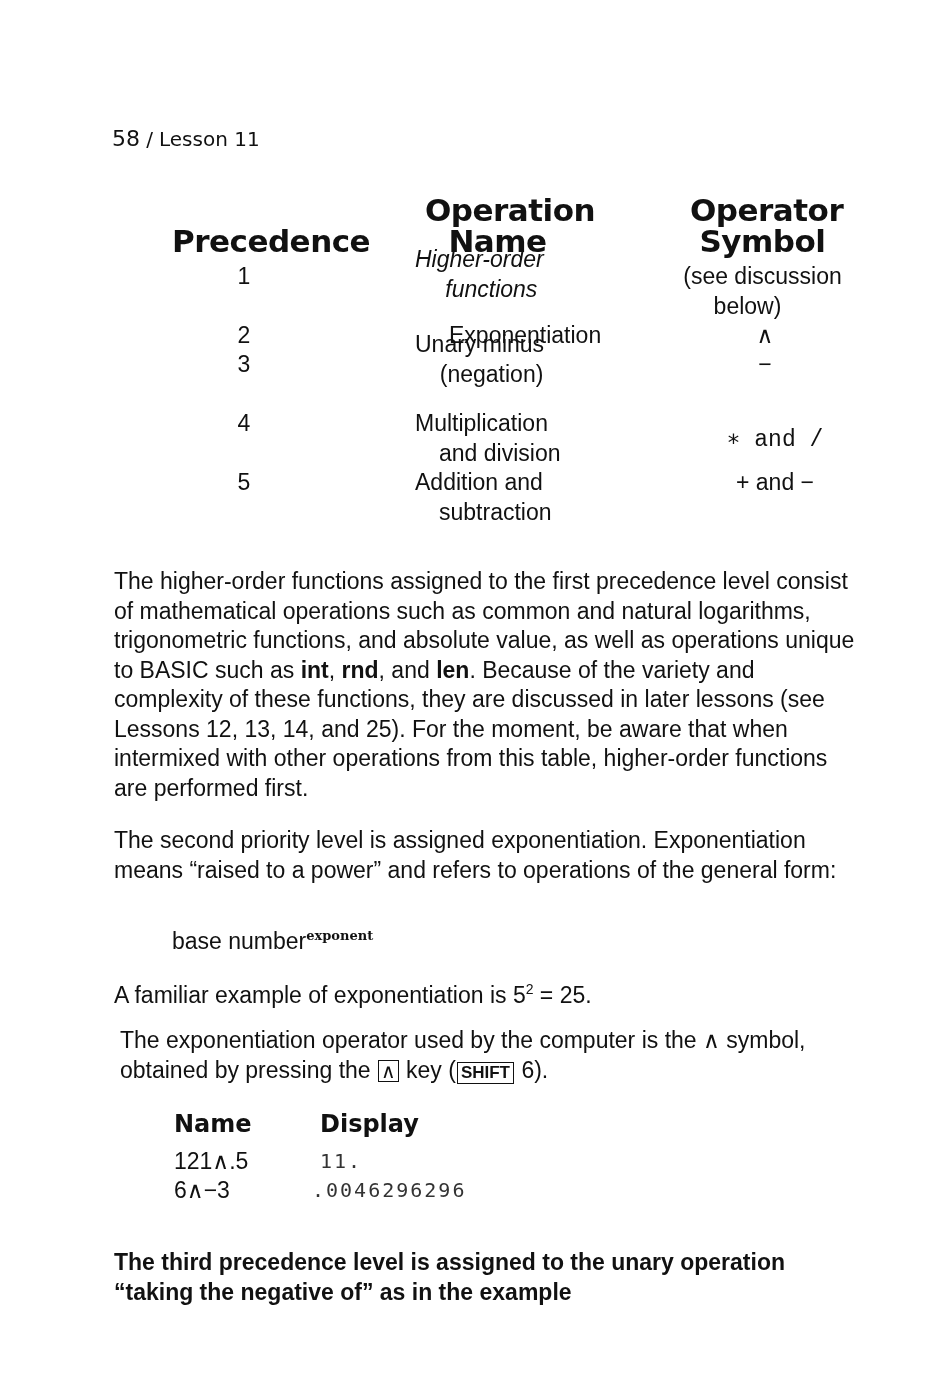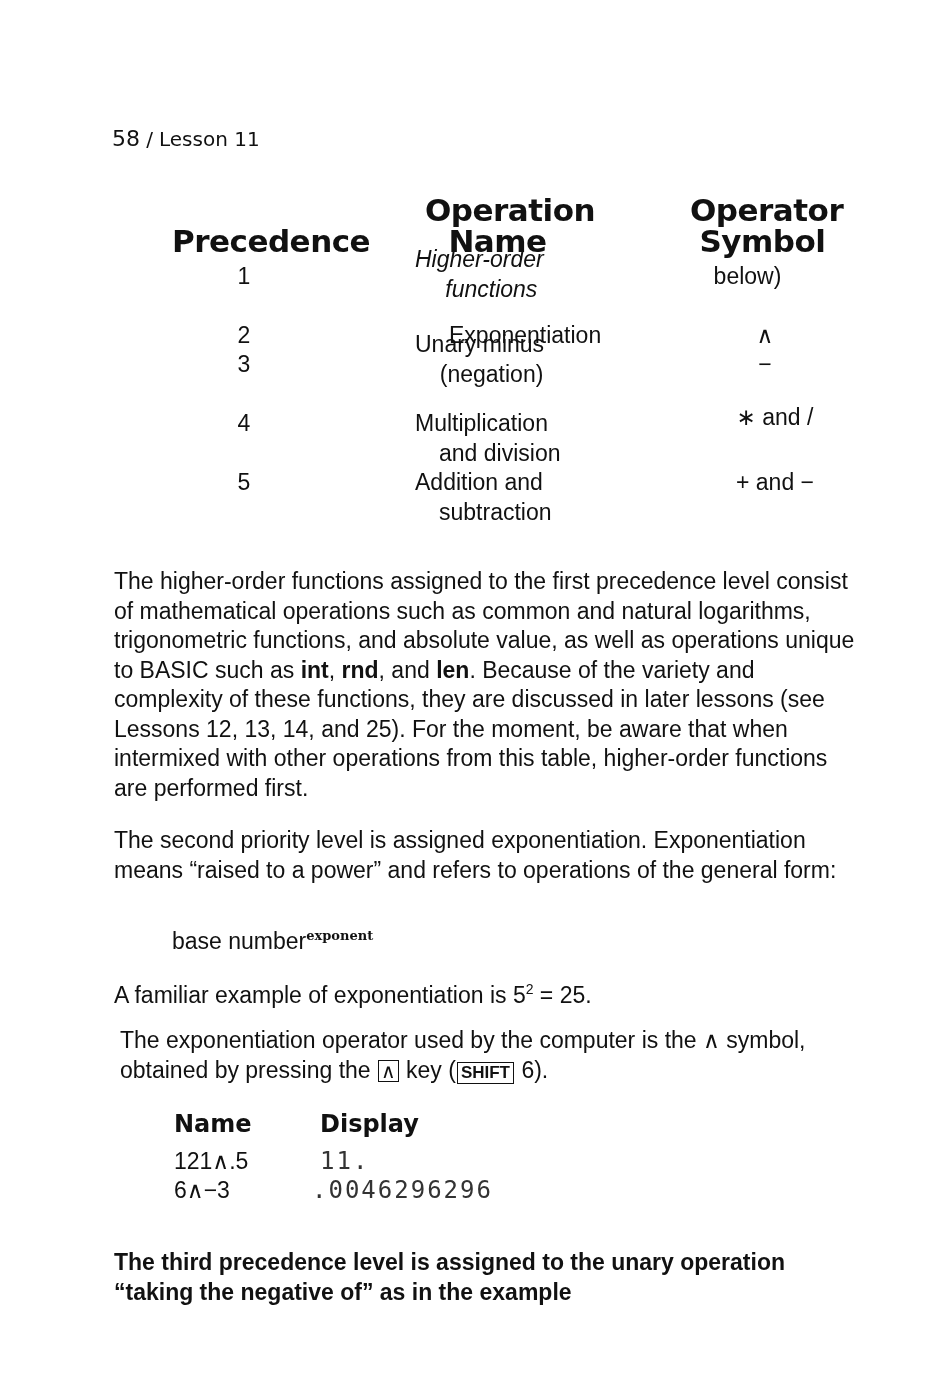--- a/index.html
+++ b/index.html
@@ -15,21 +15,21 @@
     .name .l2 { display: block; padding-left: 24px; text-align: center; }
     .sym { text-align: center; }
     .para { position: absolute; left: 114px; width: 745px; font-size: 23px; line-height: 29.5px; }
     .para b { font-weight: bold; }
     .formula { position: absolute; left: 172px; top: 928px; font-size: 23px; }
     .formula sup { font-family: "DejaVu Serif", serif; font-weight: bold; font-size: 13px; vertical-align: 9px; }
     .key { display: inline-block; border: 1.5px solid #111; padding: 0 2px; line-height: 20px; font-size: 20px; margin: 0 1px; }
     .key.shift { font-weight: bold; font-size: 17px; padding: 0 3px; }
     .ed-head { position: absolute; top: 1110px; font-family: "DejaVu Sans", sans-serif; font-weight: bold; font-size: 24px; }
     .ed-cell { position: absolute; font-size: 23px; line-height: 30px; }
-    .mono { font-family: "DejaVu Sans Mono", monospace; font-size: 24px; color: #333; letter-spacing: 2px; }
+    .mono { font-family: "DejaVu Sans Mono", monospace; font-size: 20px; color: #333; letter-spacing: 2px; }
   </style>
 </head>
 <body>
 
 <div class="header">
   <span class="pg">58</span>
   <span class="sep">/</span>
   <span class="lesson">Lesson 11</span>
 </div>
 
@@ -44,40 +44,41 @@
   <div>Operator</div>
   <div>Symbol</div>
 </div>
 
 <div class="cell prec" style="left:224px; top:262px;">1</div>
 <div class="cell name" style="left:415px; top:245px;font-style:italic;">
   <span>Higher-order</span>
   <span class="l2">functions</span>
 </div>
 <div class="cell sym" style="left:670px; top:262px; width:185px;">
+  <div>(see discussion</div>
   <div style="margin-left:-30px;">below)</div>
 </div>
 
 <div class="cell prec" style="left:224px; top:321px;">2</div>
 <div class="cell name" style="left:415px; top:321px;margin-left:34px;">Exponentiation</div>
 <div class="cell sym" style="left:745px; top:321px; width:40px;">∧</div>
 
 <div class="cell prec" style="left:224px; top:350px;">3</div>
 <div class="cell name" style="left:415px; top:330px;">
   <span>Unary minus</span>
   <span class="l2">(negation)</span>
 </div>
 <div class="cell sym" style="left:745px; top:350px; width:40px;">−</div>
 
 <div class="cell prec" style="left:224px; top:409px;">4</div>
 <div class="cell name" style="left:415px; top:409px;">
   <span>Multiplication</span>
   <span class="l2">and division</span>
 </div>
-<div class="cell sym" style="left:720px; top:403px; width:110px;">∗ and /</div>
+<div class="cell sym" style="left:720px; top:426px; width:110px;font-family:Liberation Mono, monospace;">∗ and /</div>
 
 <div class="cell prec" style="left:224px; top:468px;">5</div>
 <div class="cell name" style="left:415px; top:468px;">
   <span>Addition and</span>
   <span class="l2">subtraction</span>
 </div>
 <div class="cell sym" style="left:715px; top:468px; width:120px;">+ and −</div>
 
 <div class="para" style="top:567px;">
   <span>The higher-order functions assigned to the first precedence level consist of mathematical operations such as common and natural logarithms, trigonometric functions, and absolute value, as well as operations unique to BASIC such as </span><b>int</b><span>, </span><b>rnd</b><span>, and </span><b>len</b><span>. Because of the variety and complexity of these functions, they are discussed in later lessons (see Lessons 12, 13, 14, and 25). For the moment, be aware that when intermixed with other operations from this table, higher-order functions are performed first.</span>

